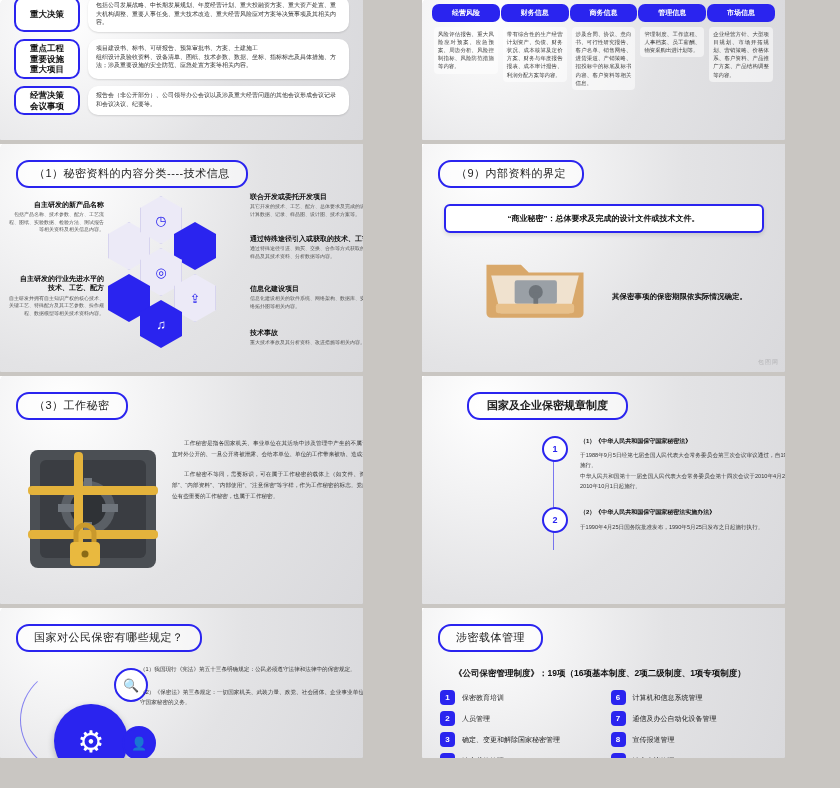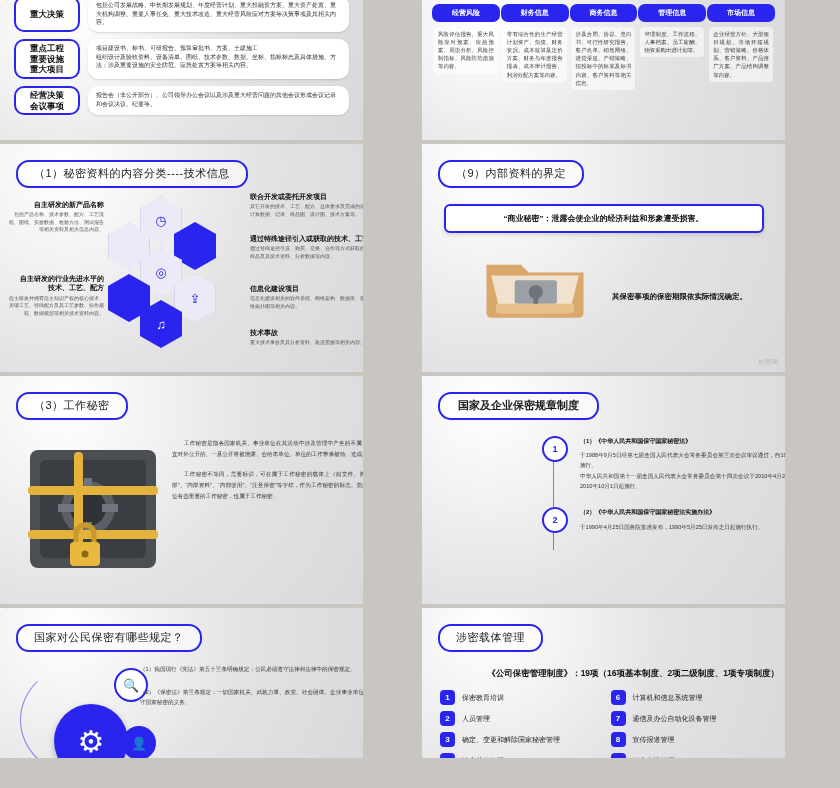--- a/index.html
+++ b/index.html
@@ -53,21 +53,21 @@
     background:rgba(255,255,255,.55);
     letter-spacing:.5px;
   }
   .title-row{
     display:flex;align-items:center;gap:8px;
     margin:16px 0 0 16px;
   }
   .plain-title{
     font-size:11px;font-weight:bold;color:#1b1b1b;
     display:inline-block;border:2px solid #2a24ef;border-radius:13px;
-    padding:4px 18px 5px;background:rgba(255,255,255,.55);
+    padding:4px 18px 5px;background:rgba(255,255,255,.55);margin-left:29px;
   }
 
   
   .s1-list{padding:0 14px;margin-top:-4px;}
   .s1-row{
     display:flex;align-items:stretch;gap:8px;margin-bottom:7px;
   }
   .s1-badge{
     flex:0 0 58px;
     border:2px solid #2a24ef;
@@ -172,21 +172,21 @@
     color:#2a24ef;font-size:13px;
   }
   .arc{
     position:absolute;left:20px;top:56px;width:120px;height:110px;
     border:1px solid #2a24ef;border-radius:50%;
     border-right-color:transparent;border-top-color:transparent;opacity:.55;
   }
 
   
   .cm-head{
-    margin:16px 6px 10px;font-size:8.5px;font-weight:bold;color:#111;text-align:right;
+    margin:16px 32px 10px;font-size:8.5px;font-weight:bold;color:#111;
   }
   .cm-grid{
     display:grid;grid-template-columns:1fr 1fr;gap:6px 14px;padding:0 18px;
   }
   .cm-item{display:flex;align-items:center;gap:7px;}
   .cm-n{
     flex:0 0 15px;height:15px;border-radius:4px;background:#2a24ef;color:#fff;
     font-size:8px;display:flex;align-items:center;justify-content:center;font-weight:bold;
   }
   .cm-l{font-size:7px;color:#222;}
@@ -292,21 +292,21 @@
       <div class="lbl-t">技术事故</div>
       <div class="lbl-b">重大技术事故及其分析资料、改进措施等相关内容。</div>
     </div>
   </div>
 
   <div class="slide h-mid">
     <div class="title-row">
       <div class="title-box">（9）内部资料的界定</div>
     </div>
 
-    <div class="quote-box">“商业秘密”：泄露会使企业的经济利益和形象遭受损害。</div>
+    <div class="quote-box">“商业秘密”：总体要求及完成的设计文件或技术文件。</div>
 
     <div class="folder">
       <svg viewBox="0 0 140 92" width="110" height="72">
         <path d="M8 20 h44 l10 10 h70 v52 a6 6 0 0 1 -6 6 H14 a6 6 0 0 1 -6 -6 Z" fill="#d9a86a"></path>
         <path d="M14 34 h112 l-12 48 H26 Z" fill="#f0e2cf"></path>
         <rect x="44" y="40" width="54" height="30" rx="3" fill="#9aa0a6"></rect>
         <circle cx="71" cy="55" r="9" fill="#6e747a"></circle>
         <rect x="68" y="55" width="6" height="16" fill="#6e747a"></rect>
         <rect x="20" y="70" width="100" height="12" rx="3" fill="#e8c08a"></rect>
       </svg>

